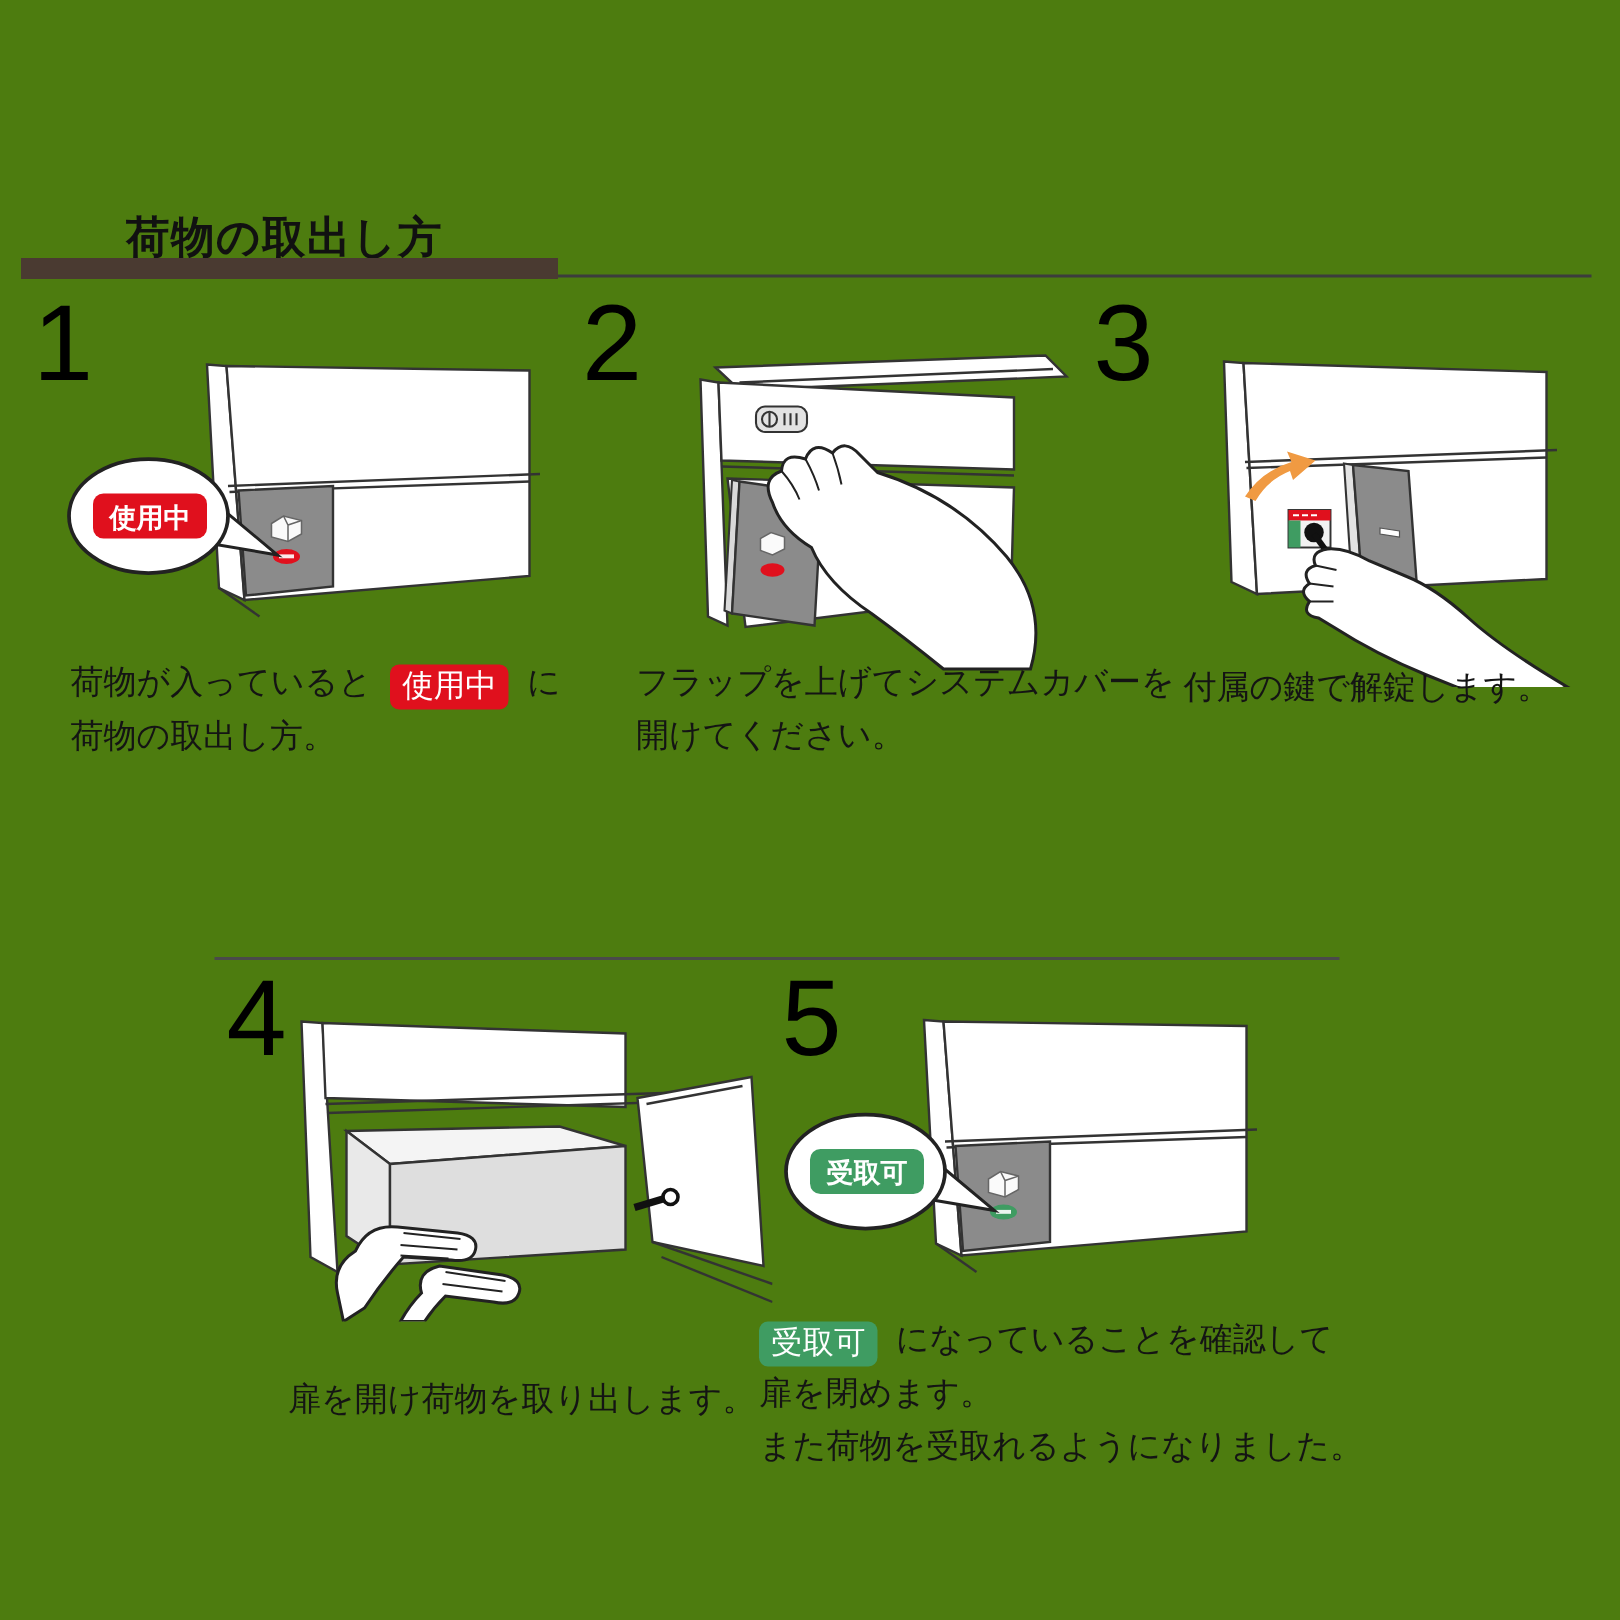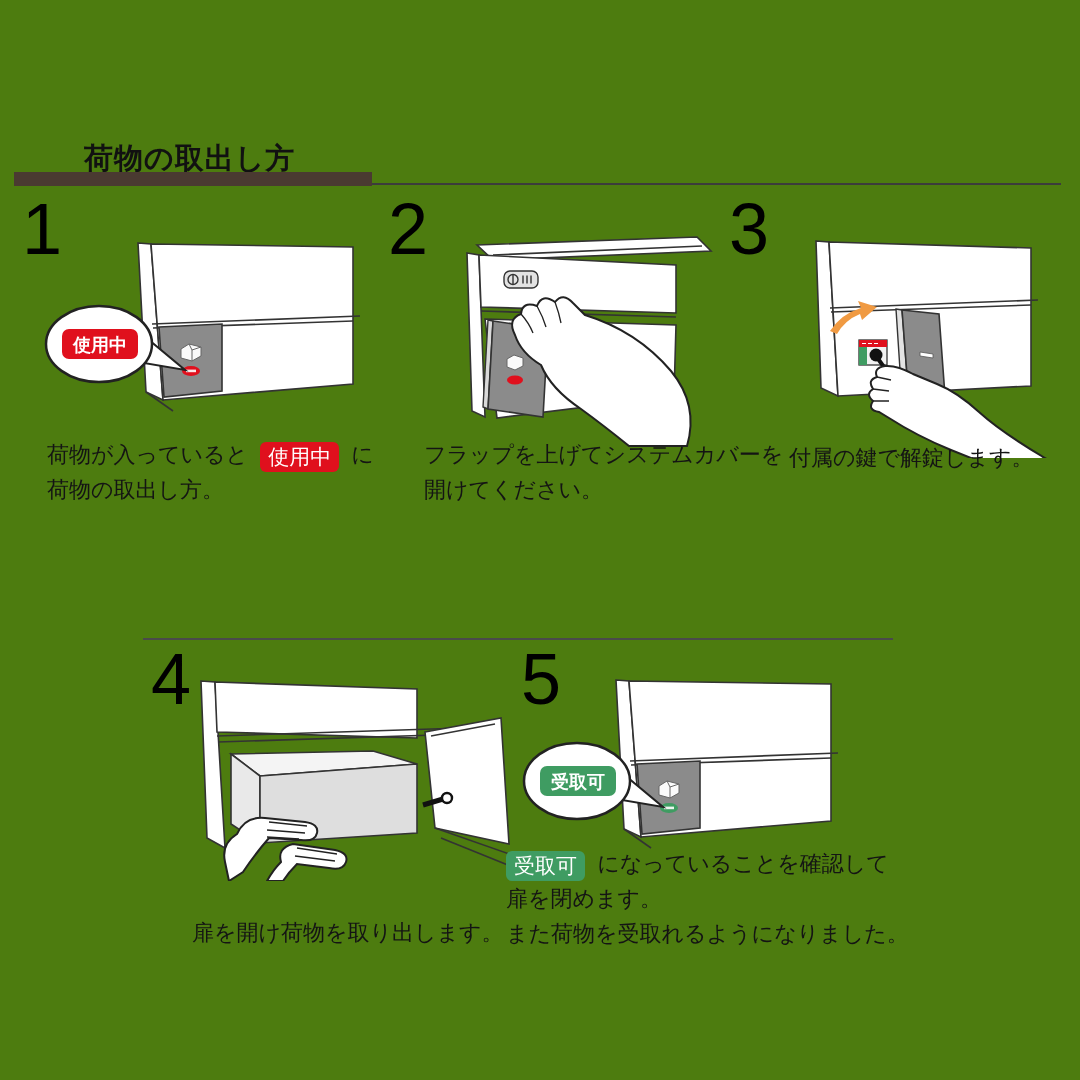--- a/index.html
+++ b/index.html
@@ -11,21 +11,21 @@
   .title-bar{left:14px;top:172px;width:358px;height:14px;background:#4a3a31;}
   .row-divider{left:143px;top:638px;width:750px;height:2px;background:#4a4a4a;}
   .step-number{font-size:72px;font-weight:500;line-height:1;color:#000;}
   .n1{left:22px;top:193px;} .n2{left:388px;top:193px;} .n3{left:729px;top:193px;}
   .n4{left:151px;top:643px;} .n5{left:521px;top:643px;}
   .caption{font-size:22px;line-height:35px;color:#141414;}
   .cap1{left:47px;top:437px;width:350px;}
   .cap2{left:424px;top:437px;width:370px;}
   .cap3{left:789px;top:440px;width:290px;}
   .cap4{left:192px;top:875px;width:340px;margin-top:40px;}
-  .cap5{left:506px;top:846px;width:420px;}
+  .cap5{left:506px;top:875px;width:420px;}
   .inline-badge{display:inline-block;color:#fff;border-radius:6px;padding:0 8px;line-height:30px;
                 font-size:21px;vertical-align:-2px;}
   .badge-red{background:#e0101d;}
   .badge-green{background:#3f9c62;}
   .m-r{margin-right:6px;} .m-l{margin-left:6px;}
   svg{display:block;}
   .fill-red{fill:#e0101d;} .fill-green{fill:#3f9c62;}
   .svg-badge-text{font-family:"Liberation Sans","DejaVu Sans",sans-serif;font-size:18px;font-weight:bold;fill:#ffffff;}
   .ln{stroke:#333;stroke-width:1.6;fill:none;}
   .face{fill:#ffffff;stroke:#333;stroke-width:1.6;}

